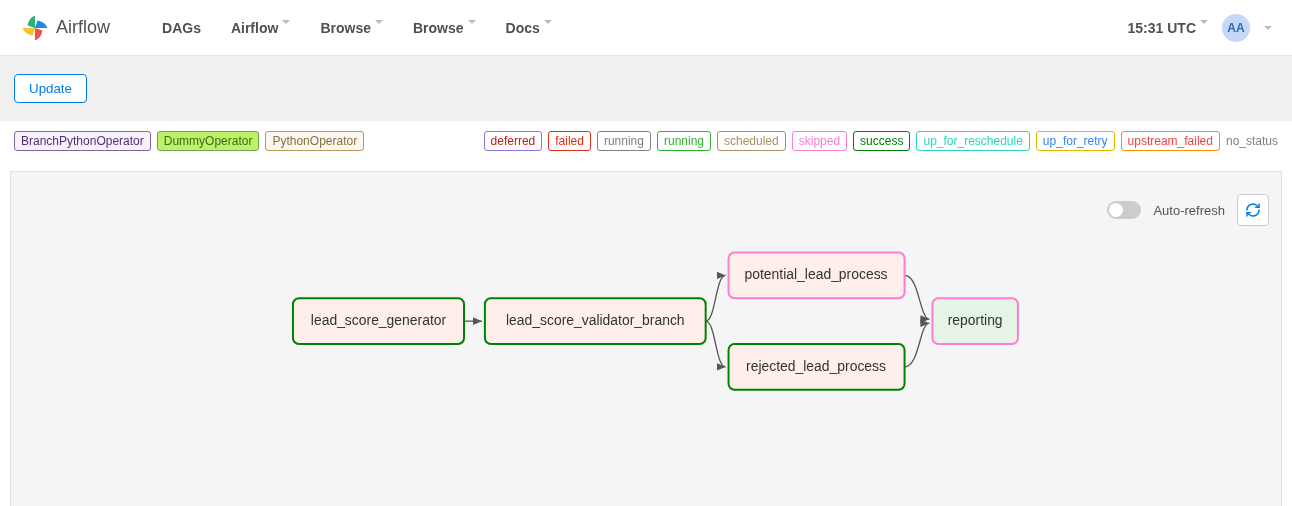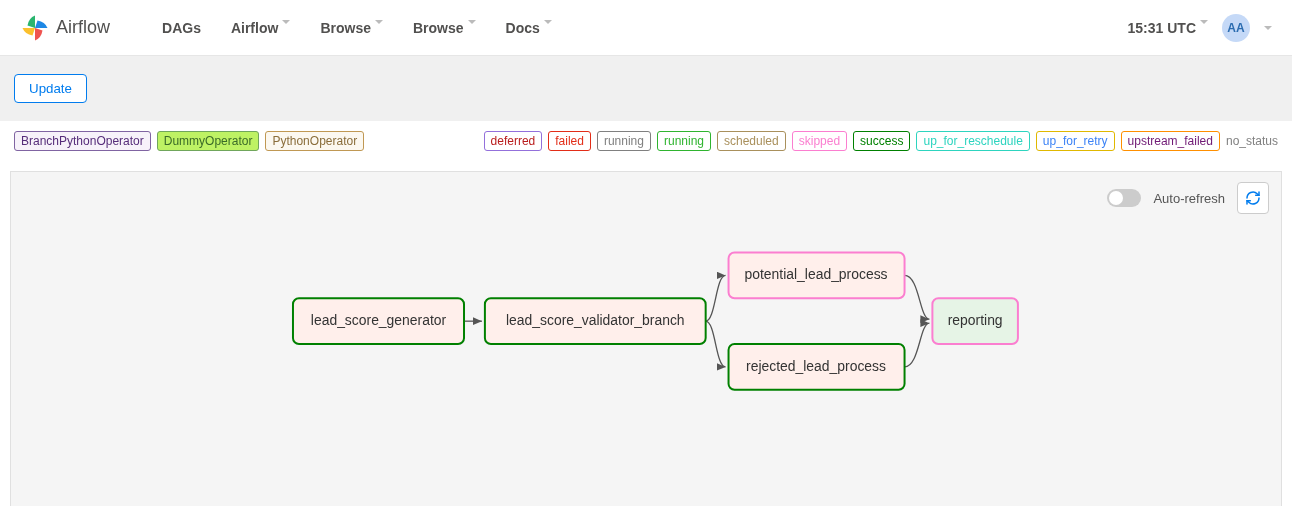--- a/index.html
+++ b/index.html
@@ -23,24 +23,24 @@
   .op-python{border-color:#c09853;color:#8a6d3b;background:#fcf8f0}
   .st-deferred{border-color:#9370db;color:#b91c1c}
   .st-failed{border-color:#e22d18;color:#e22d18}
   .st-queued{border-color:#808080;color:#808080}
   .st-running{border-color:#2fb42f;color:#2fb42f}
   .st-scheduled{border-color:#a9905c;color:#a9905c}
   .st-skipped{border-color:#fb7ed0;color:#fb7ed0}
   .st-success{border-color:#008000;color:#008000}
   .st-upres{border-color:#2dd4bf;color:#2dd4bf}
   .st-retry{border-color:#e0b800;color:#3b82f6}
-  .st-upfail{border-color:#ff8f00;color:#701a75}
+  .st-upfail{border-color:#ff8f00;color:#ef4444}
   .no-status{color:#808080;font-size:12px;margin-left:0}
   .graph-wrap{margin:10px;border:1px solid #e0e0e0;background:#f5f5f5;position:relative;height:360px}
-  .graph-controls{position:absolute;top:10px;right:12px;display:flex;align-items:center;gap:12px}
+  .graph-controls{position:absolute;top:22px;right:12px;display:flex;align-items:center;gap:12px}
   .toggle{width:34px;height:18px;border-radius:10px;background:#ccc;position:relative;cursor:pointer}
   .toggle::after{content:"";width:14px;height:14px;border-radius:50%;background:#fff;position:absolute;top:2px;left:2px}
   .auto-label{color:#555;font-size:13px}
   .refresh-btn{width:32px;height:32px;border:1px solid #ccc;border-radius:4px;background:#fff;display:flex;align-items:center;justify-content:center;cursor:pointer;color:#017cee}
   .svg-canvas{width:100%;height:100%}
   
   .node-rect{rx:6;ry:6;stroke-width:2}
   .node-text{font-size:14px;fill:#333;text-anchor:middle;dominant-baseline:middle}
   .edge{stroke:#555;stroke-width:1.3;fill:none;marker-end:url(#arrow)}
 </style>

